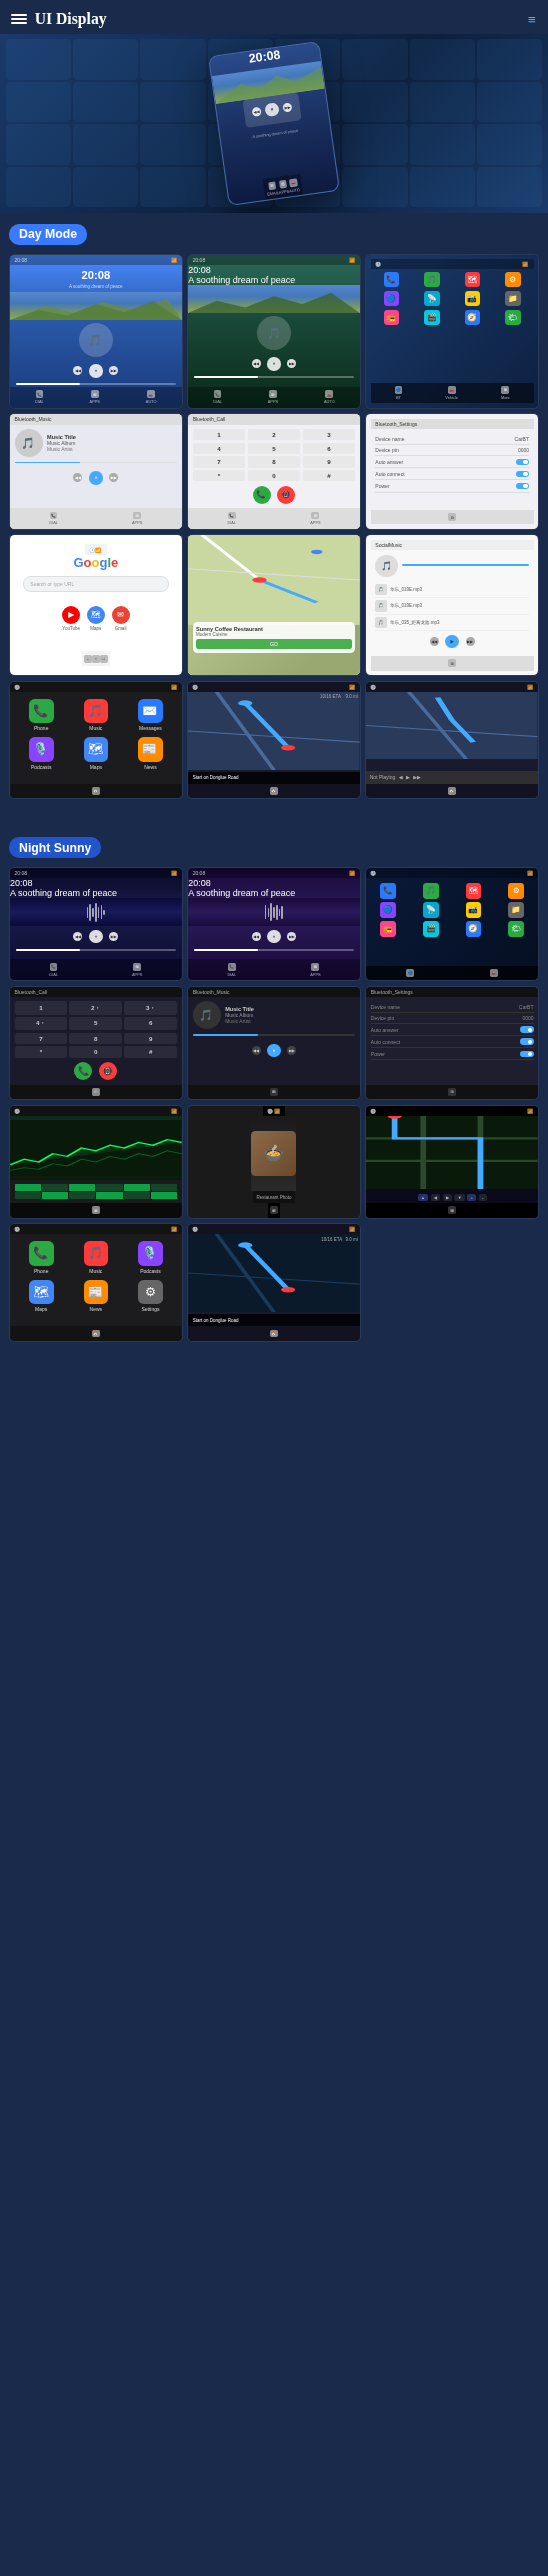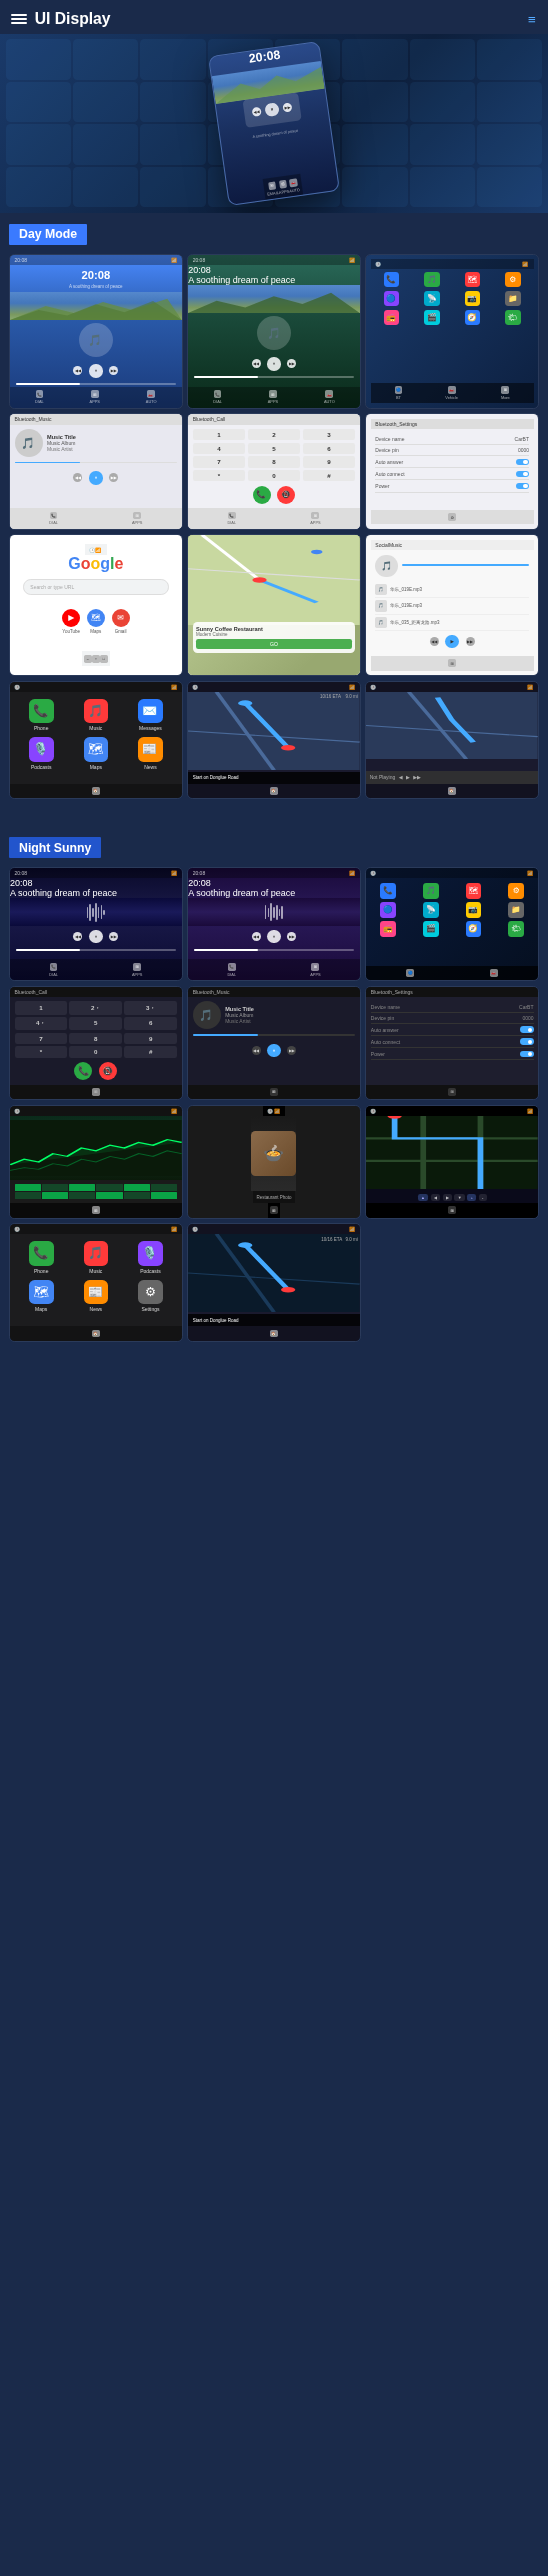--- a/index.html
+++ b/index.html
@@ -30,20 +30,21 @@
       cursor: pointer;
     }
     .menu-icon span {
       display: block; width: 15.7px; height: 1.7px;
       background: #fff; border-radius: 1.1px;
     }
     .header-title {
       font-size: 15.7px;
       font-weight: bold;
       color: #fff;
+      font-family: Liberation Serif, serif;
     }
     .header-right {
       font-size: 13.4px;
       color: #5af;
       font-weight: bold;
       letter-spacing: 1.1px;
     }
 
     
     .hero-area {
@@ -114,21 +115,21 @@
     .mode-section {
       padding: 11.2px 9px;
     }
     .mode-label {
       display: inline-block;
       background: #3a7aff;
       color: #fff;
       font-size: 12.3px;
       font-weight: bold;
       padding: 3.4px 10px;
-      border-radius: 1px;
+      border-radius: 10px;
       margin-bottom: 9px;
     }
     .mode-label.night {
       background: #2255cc;
     }
 
     
     .screens-grid {
       display: grid;
       grid-template-columns: repeat(3, 1fr);
@@ -310,21 +311,21 @@
     
     .google-screen {
       background: #fff;
       color: #333;
       display: flex;
       flex-direction: column;
       align-items: center;
       padding: 9px 4.5px;
     }
     .google-logo {
-      font-size: 16px;
+      font-size: 13px;
       font-weight: bold;
       margin-bottom: 6.7px;
     }
     .google-search-bar {
       width: 90%;
       height: 15.7px;
       background: #f1f3f4;
       border-radius: 7.8px;
       display: flex;
       align-items: center;

